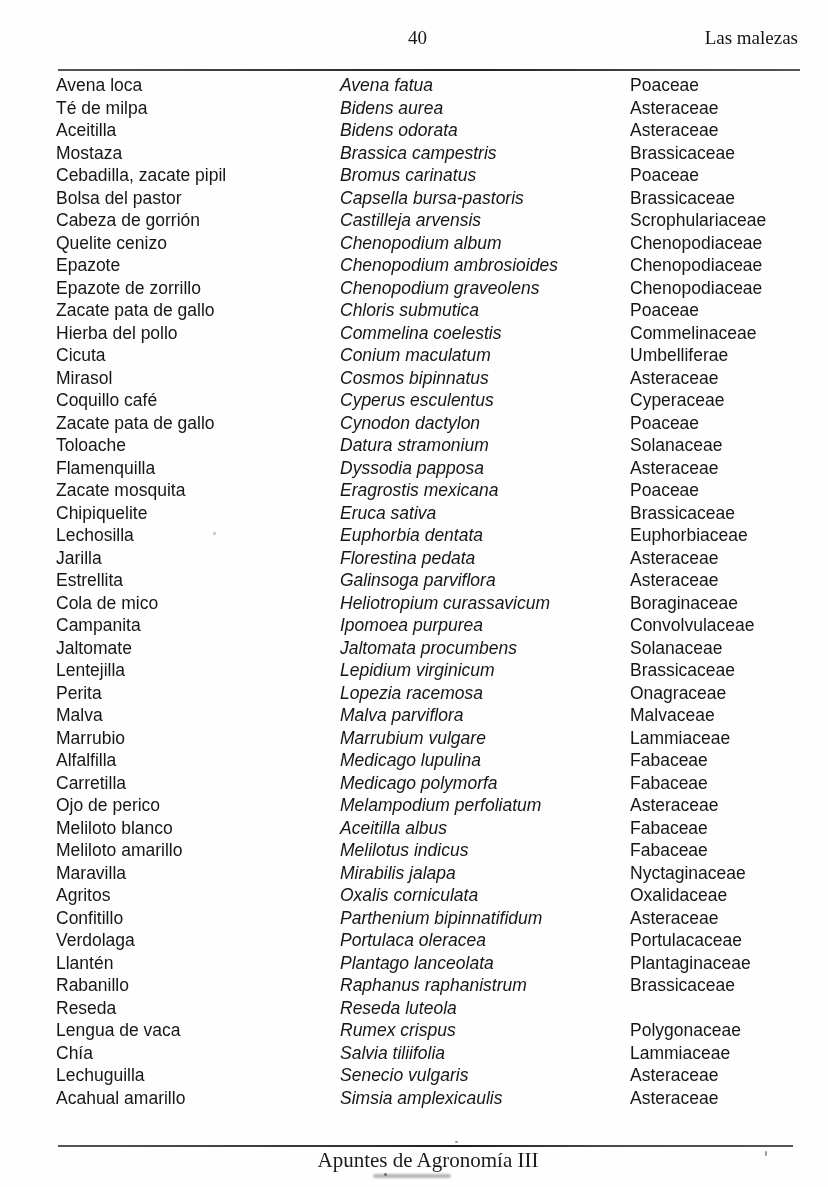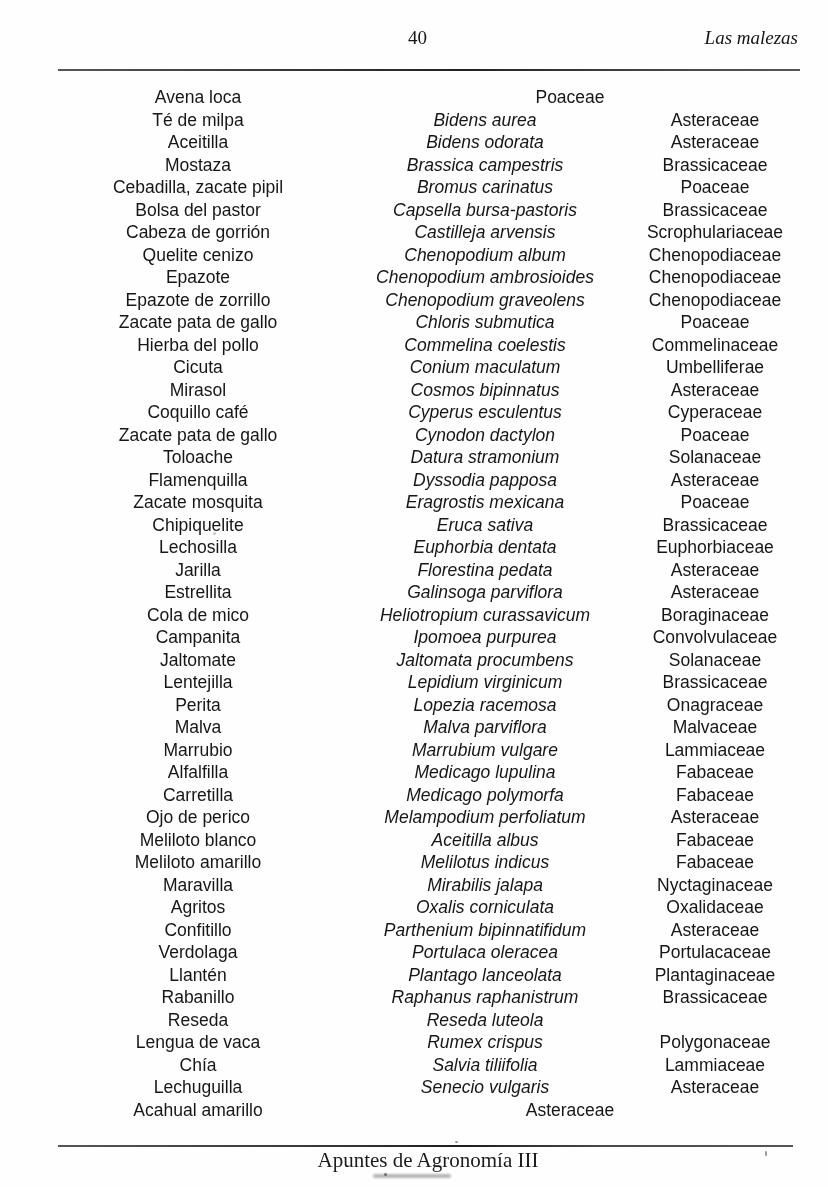--- a/index.html
+++ b/index.html
@@ -19,34 +19,32 @@
     font-family: "Liberation Serif", serif;
     font-size: 19px;
     color: #151515;
   }
   .header-right {
     position: absolute;
     top: 27px; right: 30px;
     font-family: "Liberation Serif", serif;
     font-size: 19px;
     color: #151515;
-    font-style: italic;
   }
   .rule-top {
     position: absolute;
     top: 69px; left: 58px;
     width: 742px; height: 2px;
     background: linear-gradient(to right, #555 0%, #333 35%, #222 55%, #444 80%, #555 100%);
   }
   
   .weed-table {
     position: absolute;
-    top: 86px; left: 0;
+    top: 74px; left: 0;
     width: 800px;
-    text-align: center;
   }
   .weed-row {
     display: flex;
     height: 22.5px;
     line-height: 22.5px;
     font-size: 17.5px;
     white-space: nowrap;
   }
   .cell-common {
     margin-left: 56px;
@@ -98,20 +96,21 @@
 
   <div class="page-number">40</div>
 
   <div class="header-right">Las malezas</div>
 
   <div class="rule-top"></div>
 
   <div class="weed-table" id="weed-table">
       <div class="weed-row">
         <span class="cell-common">Avena loca</span>
+        <span class="cell-scientific">Avena fatua</span>
         <span class="cell-family">Poaceae</span>
       </div>
       <div class="weed-row">
         <span class="cell-common">Té de milpa</span>
         <span class="cell-scientific">Bidens aurea</span>
         <span class="cell-family">Asteraceae</span>
       </div>
       <div class="weed-row">
         <span class="cell-common">Aceitilla</span>
         <span class="cell-scientific">Bidens odorata</span>
@@ -321,20 +320,21 @@
         <span class="cell-scientific">Salvia tiliifolia</span>
         <span class="cell-family">Lammiaceae</span>
       </div>
       <div class="weed-row">
         <span class="cell-common">Lechuguilla</span>
         <span class="cell-scientific">Senecio vulgaris</span>
         <span class="cell-family">Asteraceae</span>
       </div>
       <div class="weed-row">
         <span class="cell-common">Acahual amarillo</span>
+        <span class="cell-scientific">Simsia amplexicaulis</span>
         <span class="cell-family">Asteraceae</span>
       </div>
     </div>
 
   <div class="rule-bottom"></div>
 
   <div class="footer-title">Apuntes de Agronomía III</div>
 
   <div class="watermark-smudge"></div>
 

